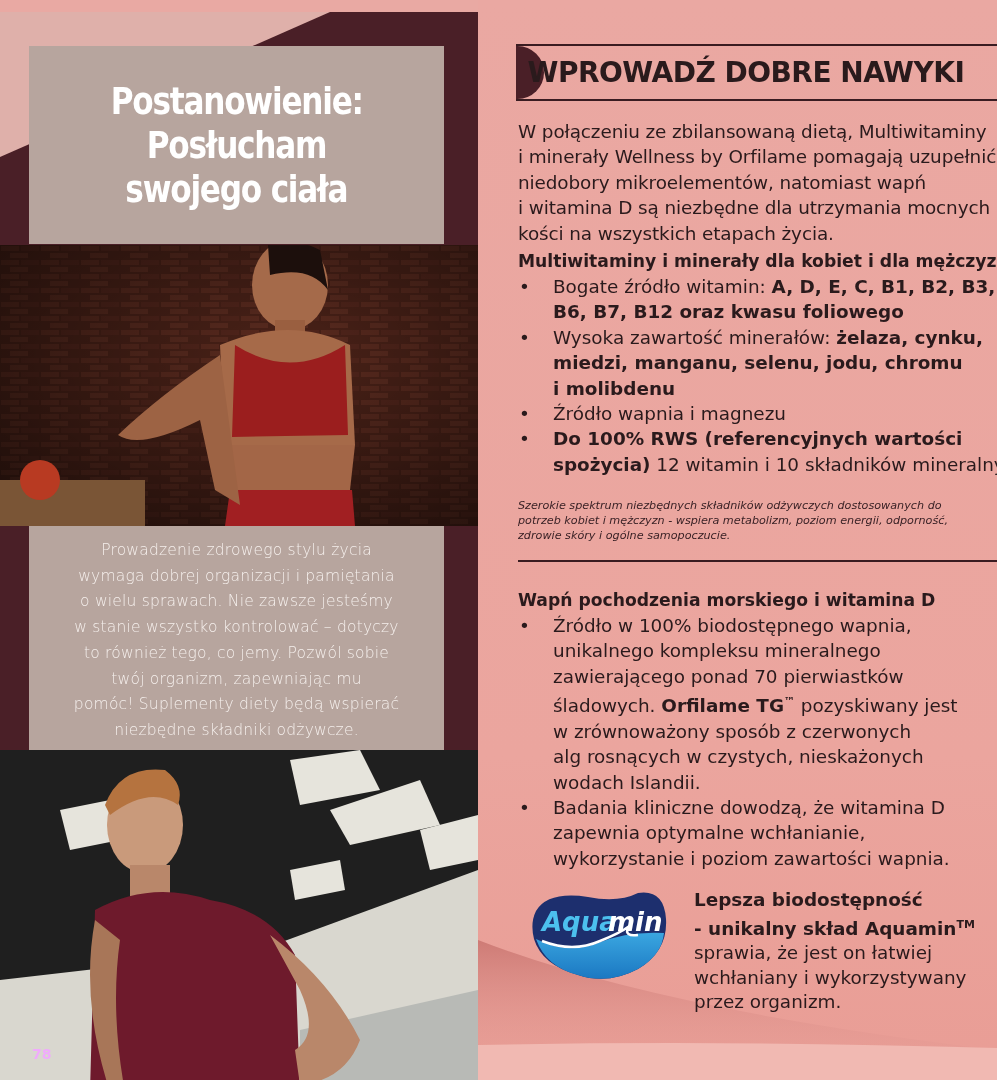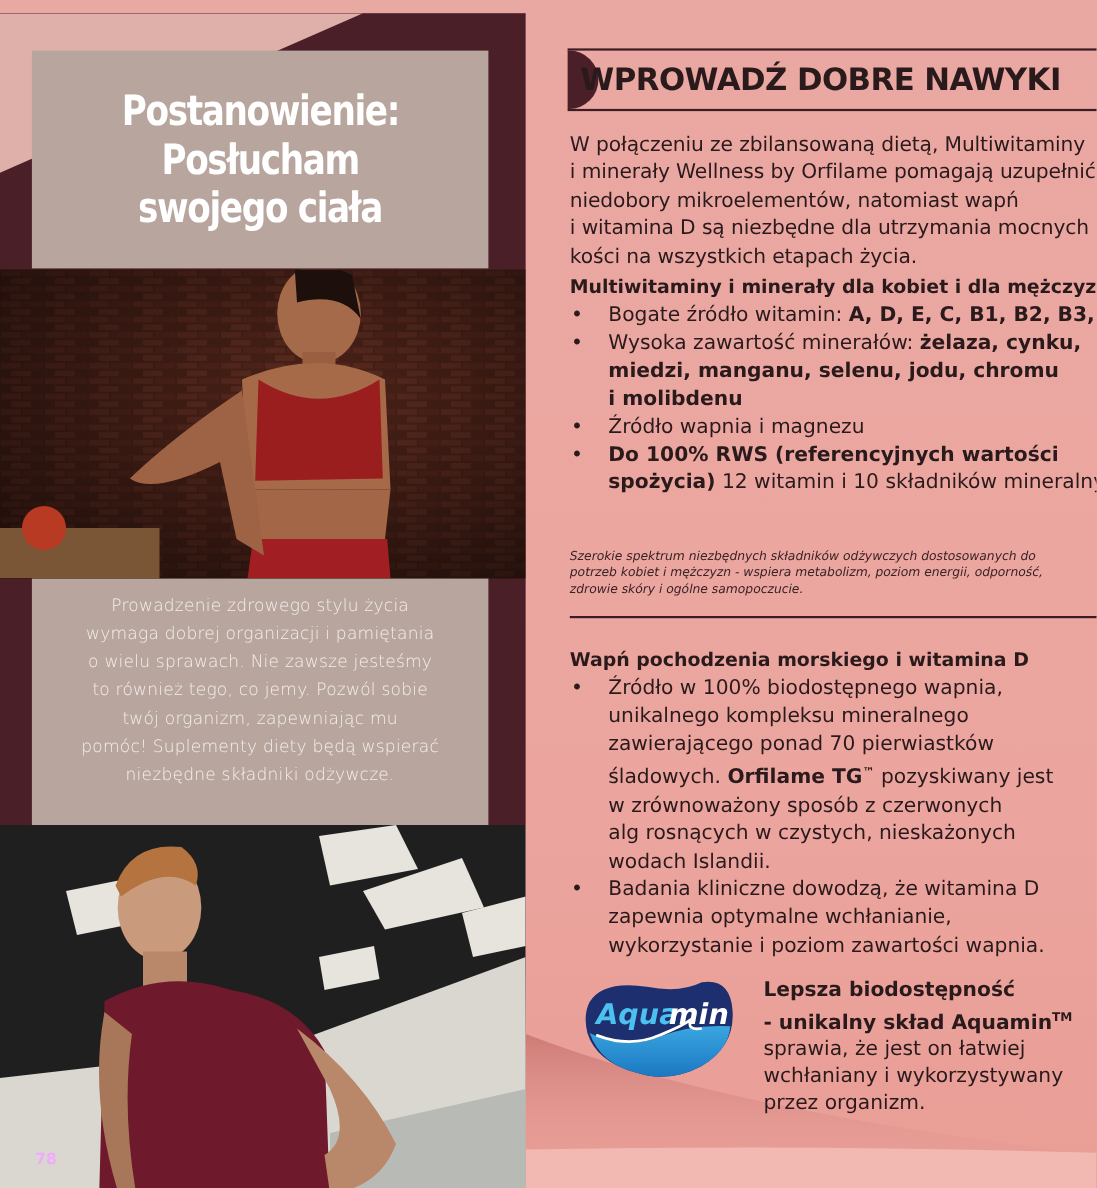--- a/index.html
+++ b/index.html
@@ -93,20 +93,21 @@
       <path d="M225,200 L355,200 L350,245 L235,245 Z" fill="#a36647"></path>
       <path d="M230,245 L352,245 L355,281 L225,281 Z" fill="#a11f22"></path>
       <path d="M220,110 Q160,150 118,190 Q140,205 200,175 L215,245 L240,260 Z" fill="#9d6344"></path>
     </svg>
   </div>
 
   <div class="intro-box">
     <div class="intro-line">Prowadzenie zdrowego stylu życia</div>
     <div class="intro-line">wymaga dobrej organizacji i pamiętania</div>
     <div class="intro-line">o wielu sprawach. Nie zawsze jesteśmy</div>
+    <div class="intro-line">w stanie wszystko kontrolować – dotyczy</div>
     <div class="intro-line">to również tego, co jemy. Pozwól sobie</div>
     <div class="intro-line">twój organizm, zapewniając mu</div>
     <div class="intro-line">pomóc! Suplementy diety będą wspierać</div>
     <div class="intro-line">niezbędne składniki odżywcze.</div>
   </div>
 
   <div class="photo-man">
     <svg width="478" height="342" viewBox="0 0 478 342">
       <rect width="478" height="342" fill="#d9d7cf"></rect>
       <polygon points="0,0 478,0 478,120 260,200 0,230" fill="#1f1f1f"></polygon>
@@ -153,20 +154,21 @@
     <div class="body-text">niedobory mikroelementów, natomiast wapń</div>
     <div class="body-text">i witamina D są niezbędne dla utrzymania mocnych</div>
     <div class="body-text">kości na wszystkich etapach życia.</div>
   </div>
 
   <div class="text-block" style="top:249px;">
     <div class="section-heading">Multiwitaminy i minerały dla kobiet i dla mężczyzn</div>
     <ul class="bullet-list">
       <li class="bullet-item">
         <span>Bogate źródło witamin: </span><span class="b">A, D, E, C, B1, B2, B3, B5,</span><br>
+        <span class="b">B6, B7, B12 oraz kwasu foliowego</span>
       </li>
       <li class="bullet-item">
         <span>Wysoka zawartość minerałów: </span><span class="b">żelaza, cynku,</span><br>
         <span class="b">miedzi, manganu, selenu, jodu, chromu</span><br>
         <span class="b">i molibdenu</span>
       </li>
       <li class="bullet-item">
         <span>Źródło wapnia i magnezu</span>
       </li>
       <li class="bullet-item">

